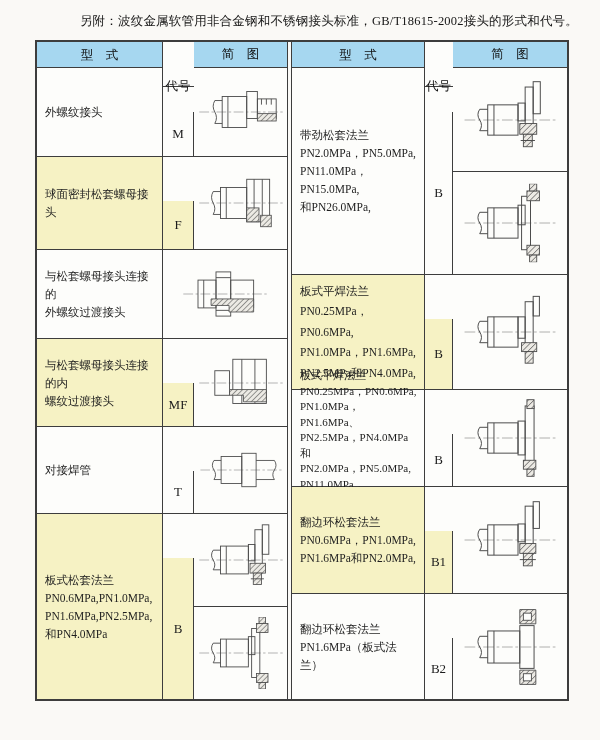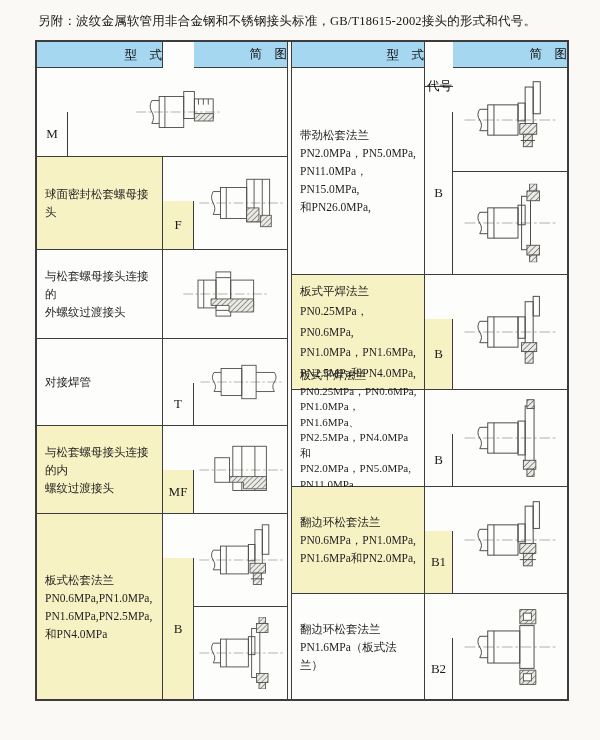--- a/index.html
+++ b/index.html
@@ -4,21 +4,21 @@
 <style>
   html,body{margin:0;padding:0}
   body{
     width:600px;height:740px;position:relative;overflow:hidden;
     background:var(--page-bg,#faf9f6);
     font-family:"Liberation Serif","DejaVu Serif",serif;
     color:#1c1c1c;
   }
   .title{
     position:absolute;left:38px;top:13px;width:540px;
-    font-size:12.5px;letter-spacing:.2px;color:#161616;white-space:nowrap;
+    font-size:12.5px;letter-spacing:.2px;color:#161616;white-space:nowrap;text-align:right;
   }
   .tbl{
     position:absolute;left:35px;top:40px;width:530px;height:657px;
     display:flex;border:2px solid var(--border,#3d3d3d);background:var(--cell-bg,#fdfdfb);
   }
   .half{display:flex;flex-direction:column;height:100%}
   .half.l{width:250px}
   .half.r{flex:1}
   .divider{width:3px;background:var(--page-bg,#faf9f6);
     border-left:1px solid var(--border,#3d3d3d);border-right:1px solid var(--border,#3d3d3d)}
@@ -39,21 +39,21 @@
   }
   .l .cc{width:31px}
   .r .cc{width:28px}
   .cd{flex:1;display:flex;align-items:center;justify-content:center;overflow:hidden}
   .cd.split{flex-direction:column;align-items:stretch;justify-content:flex-start;padding:0}
   .sub{display:flex;align-items:center;justify-content:center;box-sizing:border-box}
   .sub.first{border-bottom:1px solid var(--border,#3d3d3d)}
   .hl .ct,.hl .cc{background:var(--highlight-bg,#f6f2c4)}
   .hdr>div{
     background:var(--header-bg,#a6d7f0)!important;
-    display:flex;align-items:center;justify-content:flex-end;
+    display:flex;align-items:center;justify-content:center;
     font-size:12.5px;color:#101010;padding:0;
   }
   .tight .ct{line-height:15.5px;font-size:11px}
   .loose .ct{line-height:20.5px}
   svg.d{display:block}
   .ln{stroke:#4a4a4a;stroke-width:1.1;fill:none}
   .ht{stroke:#4a4a4a;stroke-width:1;fill:url(#hp)}
   .cl{stroke:#8f8f8f;stroke-width:.8;stroke-dasharray:12 3 3 3}
 </style>
 </head>
@@ -192,20 +192,23 @@
   <div class="half l">
     <div class="row hdr" style="height:26px">
       <div class="ct">
           <span>型　式</span>
         </div>
       <div class="cc">代号</div>
       <div class="cd">简　图</div>
     </div>
 
     <div class="row" style="height:89px">
+      <div class="ct">
+          <span>外螺纹接头</span>
+        </div>
       <div class="cc">M</div>
       <div class="cd">
         <svg class="d" viewBox="0 0 110 88" width="90" height="72">
             <use href="#d-m"></use>
           </svg>
       </div>
     </div>
 
     <div class="row hl" style="height:93px">
       <div class="ct">
@@ -224,41 +227,41 @@
           <span>与松套螺母接头连接的
 外螺纹过渡接头</span>
         </div>
       <div class="cd">
         <svg class="d" viewBox="0 0 110 88" width="90" height="74">
             <use href="#d-mm"></use>
           </svg>
       </div>
     </div>
 
+    <div class="row hl" style="height:88px">
+      <div class="ct">
+          <span>与松套螺母接头连接的内
+螺纹过渡接头</span>
+        </div>
+      <div class="cc">MF</div>
+      <div class="cd">
+        <svg class="d" viewBox="0 0 110 88" width="90" height="74">
+            <use href="#d-mf"></use>
+          </svg>
+      </div>
+    </div>
+
     <div class="row" style="height:87px">
       <div class="ct">
           <span>对接焊管</span>
         </div>
       <div class="cc">T</div>
       <div class="cd">
         <svg class="d" viewBox="0 0 110 88" width="90" height="70">
             <use href="#d-t"></use>
-          </svg>
-      </div>
-    </div>
-
-    <div class="row hl" style="height:88px">
-      <div class="ct">
-          <span>与松套螺母接头连接的内
-螺纹过渡接头</span>
-        </div>
-      <div class="cc">MF</div>
-      <div class="cd">
-        <svg class="d" viewBox="0 0 110 88" width="90" height="74">
-            <use href="#d-mf"></use>
           </svg>
       </div>
     </div>
 
     <div class="row hl" style="height:185px">
       <div class="ct">
           <span>板式松套法兰
 PN0.6MPa,PN1.0MPa,
 PN1.6MPa,PN2.5MPa,
 和PN4.0MPa</span>

